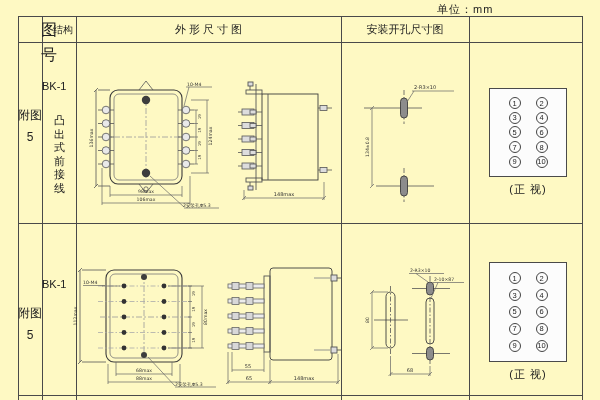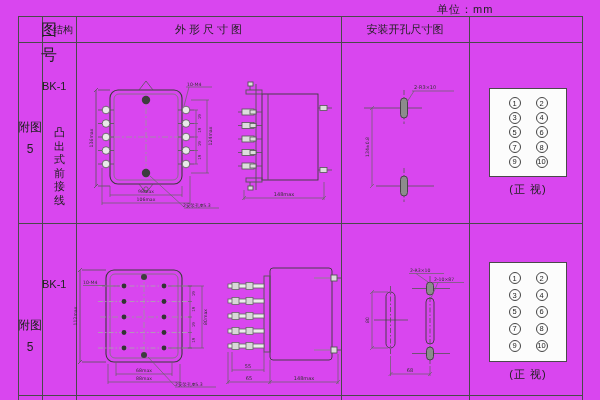--- a/index.html
+++ b/index.html
@@ -1,22 +1,22 @@
 <!DOCTYPE html>
 <html><head>
 <meta charset="utf-8">
 <style>
   * { margin:0; padding:0; box-sizing:border-box; }
   body { background:#e8e8e8; font-family:"Liberation Sans","DejaVu Sans",sans-serif; }
-  .page { position:relative; width:600px; height:400px; background:#d946ef; overflow:hidden; color:#2e2e2e; }
+  .page { position:relative; width:600px; height:400px; background:#fef9c3; overflow:hidden; color:#2e2e2e; }
   .unit { position:absolute; left:437px; top:2px; font-size:11px; letter-spacing:1px; color:#222; }
   .hline { position:absolute; height:1px; background:#4a4a4a; }
   .vline { position:absolute; width:1px; background:#4a4a4a; }
   .hdr { position:absolute; top:17px; height:25px; line-height:25px; text-align:center; font-size:11px; color:#222; }
-  .vtext { position:absolute; text-align:center; word-break:break-all; color:#222;margin-top:12px; }
+  .vtext { position:absolute; text-align:center; word-break:break-all; color:#222; }
   .figno { width:24px; font-size:12px; line-height:22px; }
   .model { width:34px; font-size:11px; text-align:left; position:absolute; color:#222; }
   .sdesc { width:13px; font-size:11px; line-height:13.5px; }
   svg { position:absolute; overflow:visible; }
   svg text { fill:#333; font-family:"DejaVu Sans",sans-serif; }
   .term-box { position:absolute; width:78px; border:1.5px solid #4a4a4a; background:#fcfcfc;
               display:grid; grid-template-columns:1fr 1fr; padding:7px 11px; justify-items:center; align-items:center; }
   .cnum { width:12px; height:12px; border:1px solid #444; border-radius:50%; font-size:7.5px;
           display:flex; align-items:center; justify-content:center; color:#222; background:#fcfcfc; }
   .term-cap { position:absolute; width:78px; text-align:center; font-size:11px; color:#222; letter-spacing:1px; }

